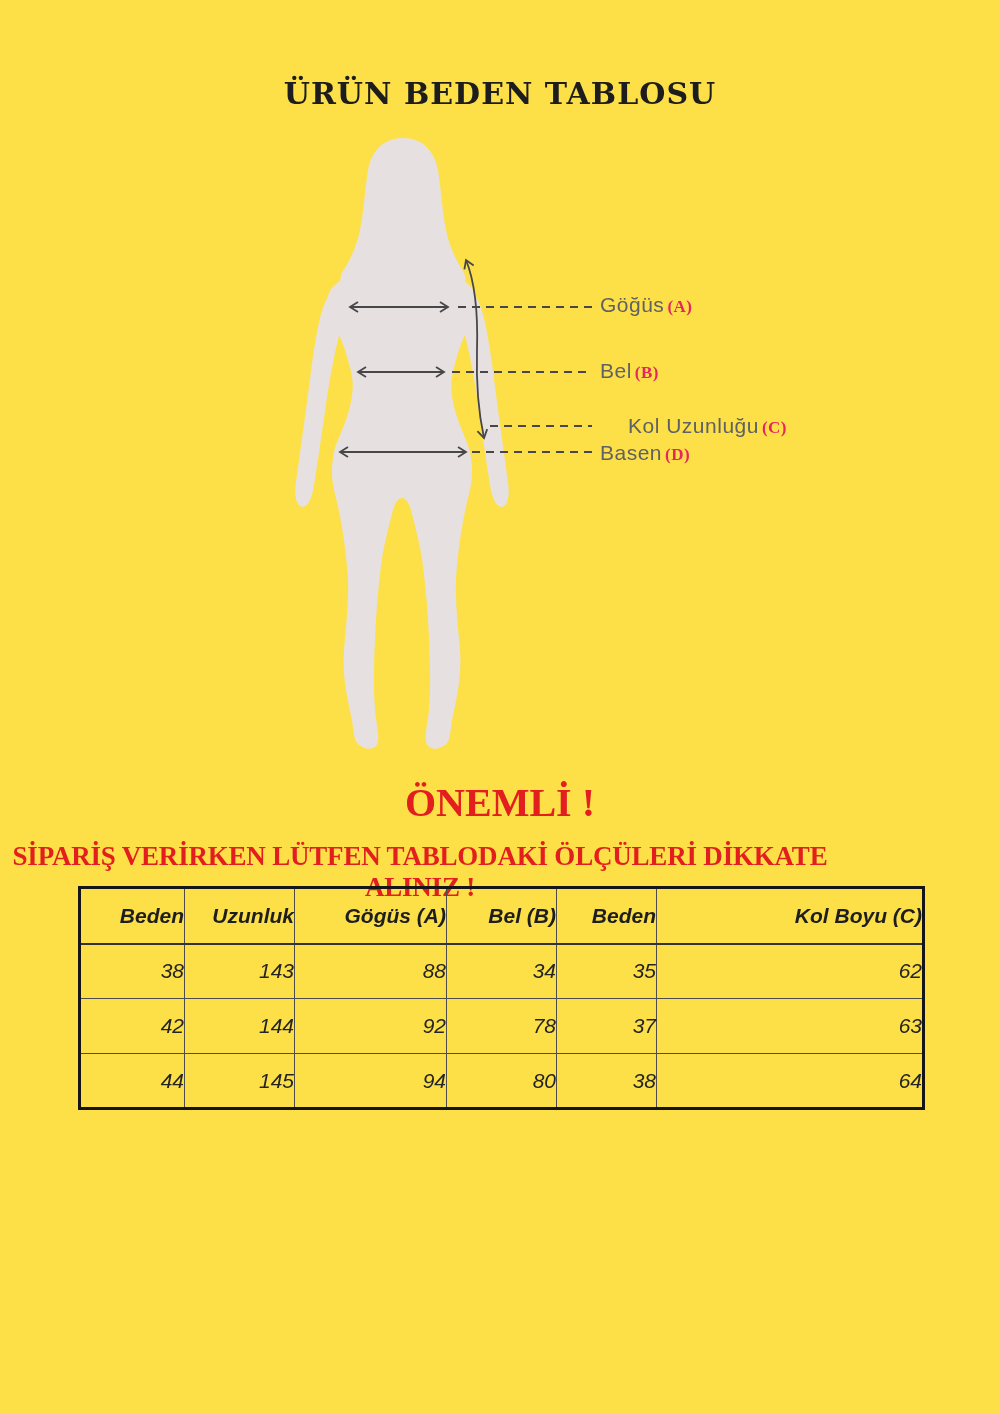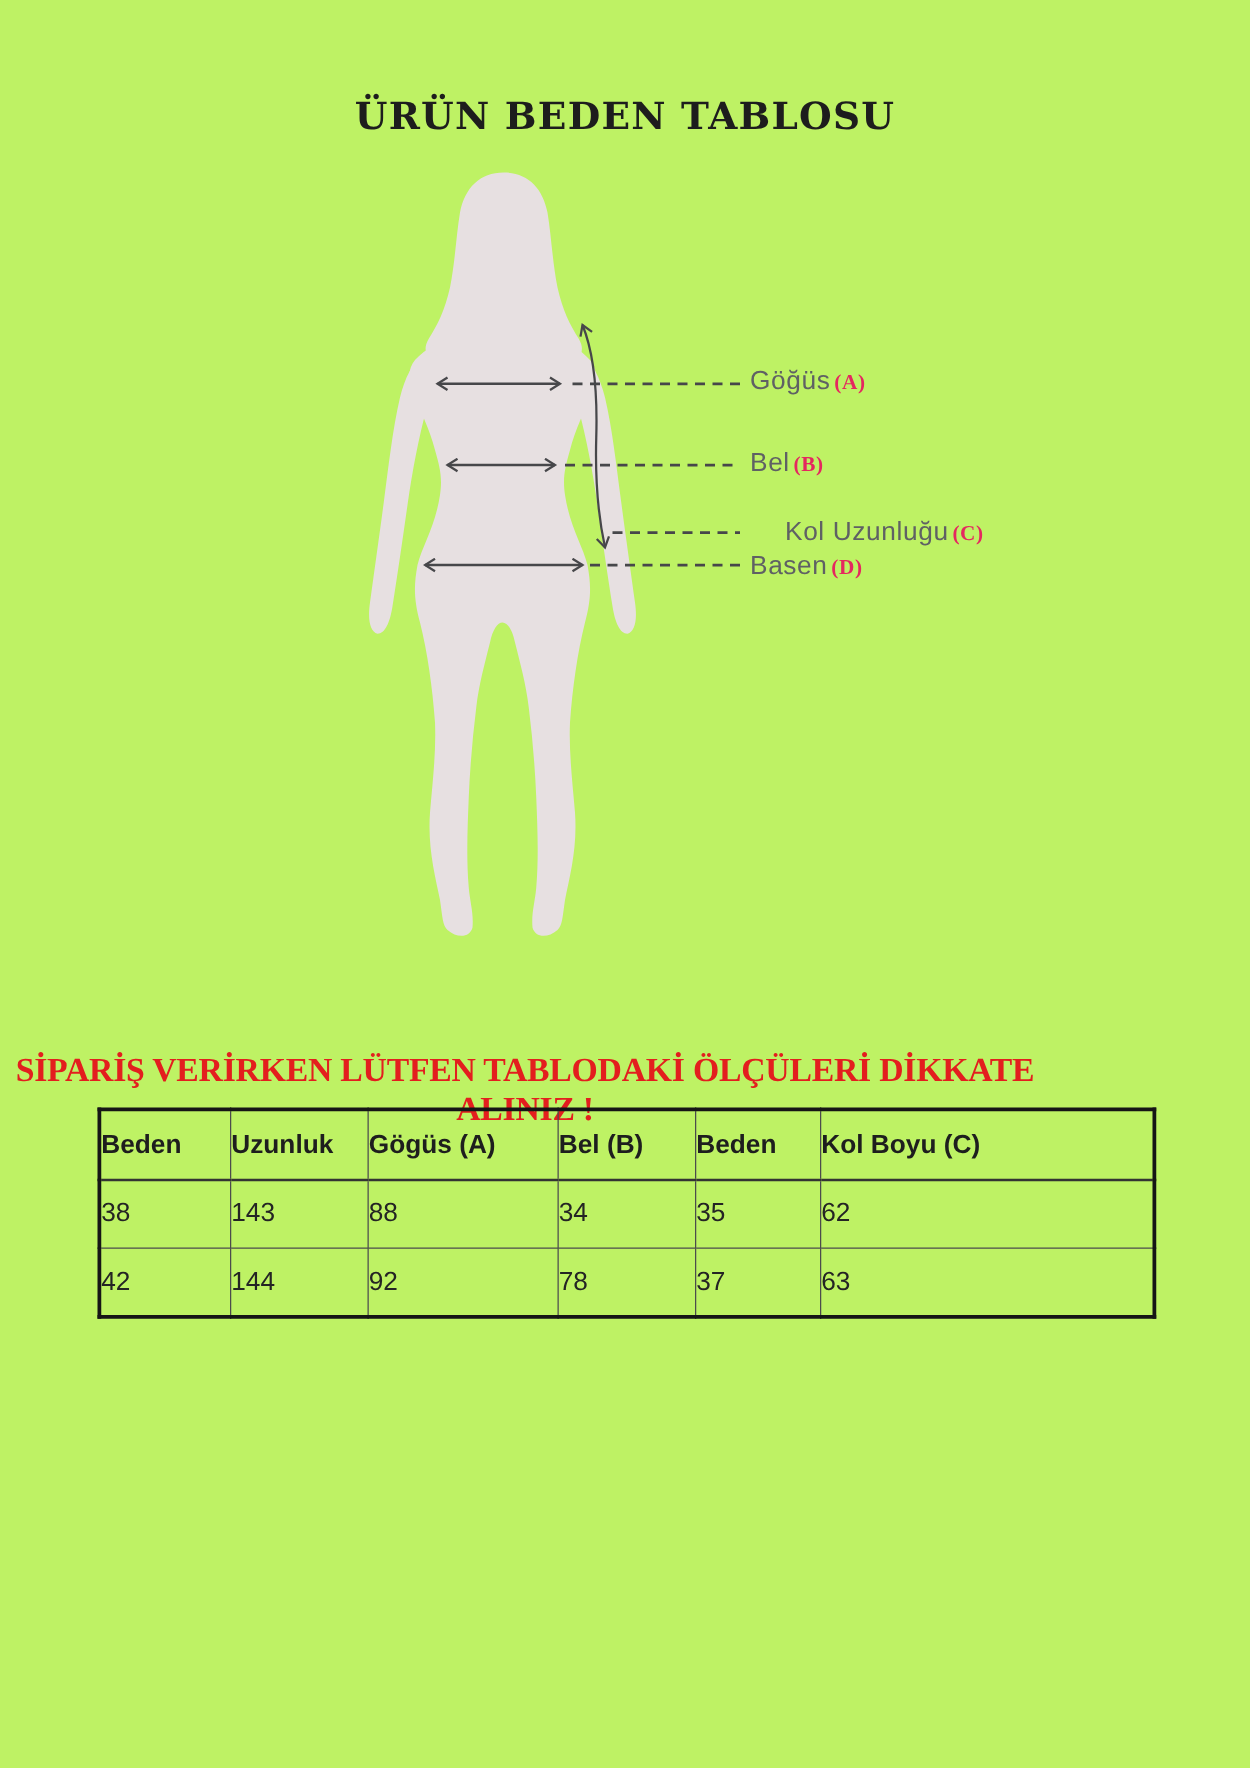--- a/index.html
+++ b/index.html
@@ -1,16 +1,16 @@
 <!DOCTYPE html>
 <html><head>
 <meta charset="utf-8">
 <style>
   html,body{margin:0;padding:0;background:#ffffff;}
-  .page{position:relative;width:1000px;height:1414px;background:#bef264;overflow:hidden;
+  .page{position:relative;width:1000px;height:1414px;background:#fde047;overflow:hidden;
         font-family:"Liberation Sans",sans-serif;}
 
   .title{position:absolute;top:76px;left:0;width:1000px;text-align:center;
          font-family:"DejaVu Serif",serif;font-size:30px;font-weight:600;
          color:#1d1d1d;letter-spacing:1px;}
 
   .diagram-svg{position:absolute;left:280px;top:130px;width:320px;height:640px;}
 
   .measure-label{position:absolute;left:600px;white-space:nowrap;
                  font-size:21px;color:#5f6164;letter-spacing:0.5px;line-height:24px;}
@@ -25,22 +25,22 @@
                      font-family:"Liberation Serif",serif;font-weight:bold;
                      font-size:40px;color:#e31e1e;}
   .warning-line{position:absolute;top:841px;left:0;width:840px;text-align:center;
                 font-family:"Liberation Serif",serif;font-weight:bold;
                 font-size:27px;color:#e31e1e;letter-spacing:-0.2px;}
 
   table.size-table{position:absolute;left:78px;top:886px;width:844px;
                    border-collapse:collapse;table-layout:fixed;
                    border:3px solid #151515;}
   table.size-table th,table.size-table td{
-      border:1px solid #4c4c4c;text-align:left;vertical-align:middle;
-      color:#1e1e1e;padding:0;}
+      border:1px solid #4c4c4c;text-align:right;vertical-align:middle;
+      color:#1e1e1e;padding:0;font-style:italic;}
   table.size-table thead tr{height:56px;}
   table.size-table thead th{font-size:21px;font-weight:bold;border-bottom:2px solid #333;}
   table.size-table tbody tr{height:55px;}
   table.size-table tbody td{font-size:21px;font-weight:normal;color:#242424;}
 </style>
 </head>
 <body>
 
 <div class="page">
 
@@ -132,20 +132,21 @@
   <div class="measure-label label-b">
     <span>Bel</span><span class="letter">(B)</span>
   </div>
   <div class="measure-label label-c">
     <span>Kol Uzunluğu</span><span class="letter">(C)</span>
   </div>
   <div class="measure-label label-d">
     <span>Basen</span><span class="letter">(D)</span>
   </div>
 
+  <div class="important-heading">ÖNEMLİ !</div>
   <div class="warning-line">SİPARİŞ VERİRKEN LÜTFEN TABLODAKİ ÖLÇÜLERİ DİKKATE ALINIZ !</div>
 
   <table class="size-table">
     <colgroup>
       <col style="width:105px">
         <col style="width:110px">
         <col style="width:152px">
       <col style="width:110px">
         <col style="width:100px">
         <col style="width:267px">
@@ -170,16 +171,24 @@
         <td>62</td>
       </tr>
       <tr>
         <td>42</td>
         <td>144</td>
         <td>92</td>
         <td>78</td>
         <td>37</td>
         <td>63</td>
       </tr>
+      <tr>
+        <td>44</td>
+        <td>145</td>
+        <td>94</td>
+        <td>80</td>
+        <td>38</td>
+        <td>64</td>
+      </tr>
     </tbody>
   </table>
 
 </div>
 
 </body></html>

